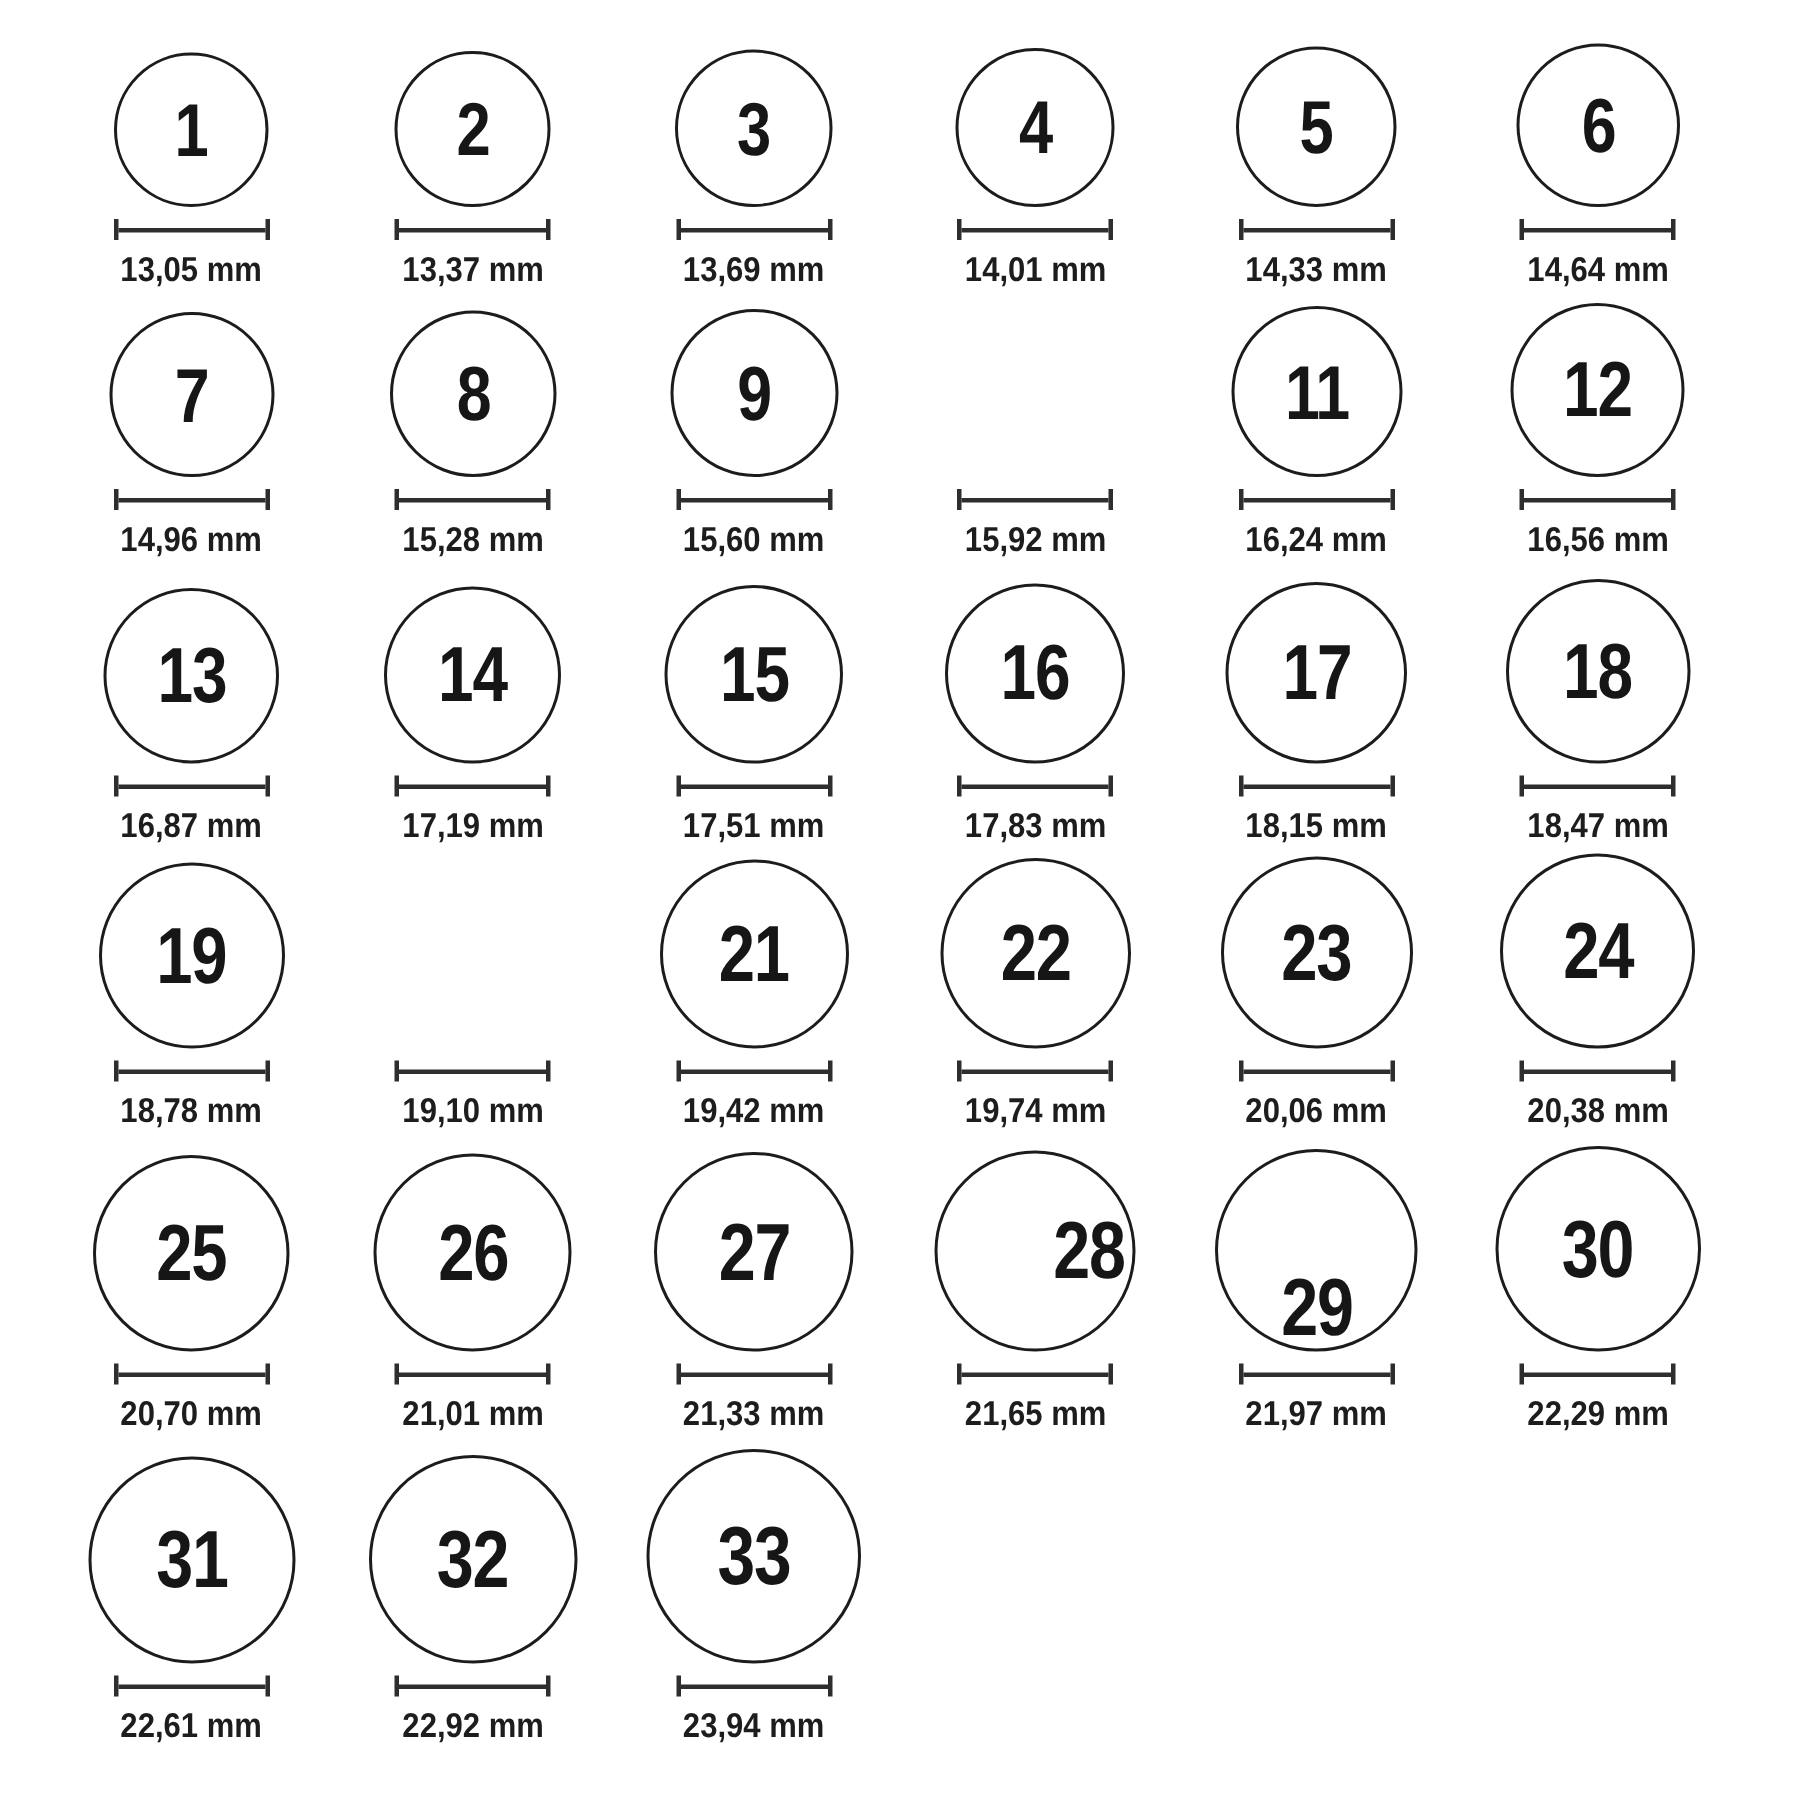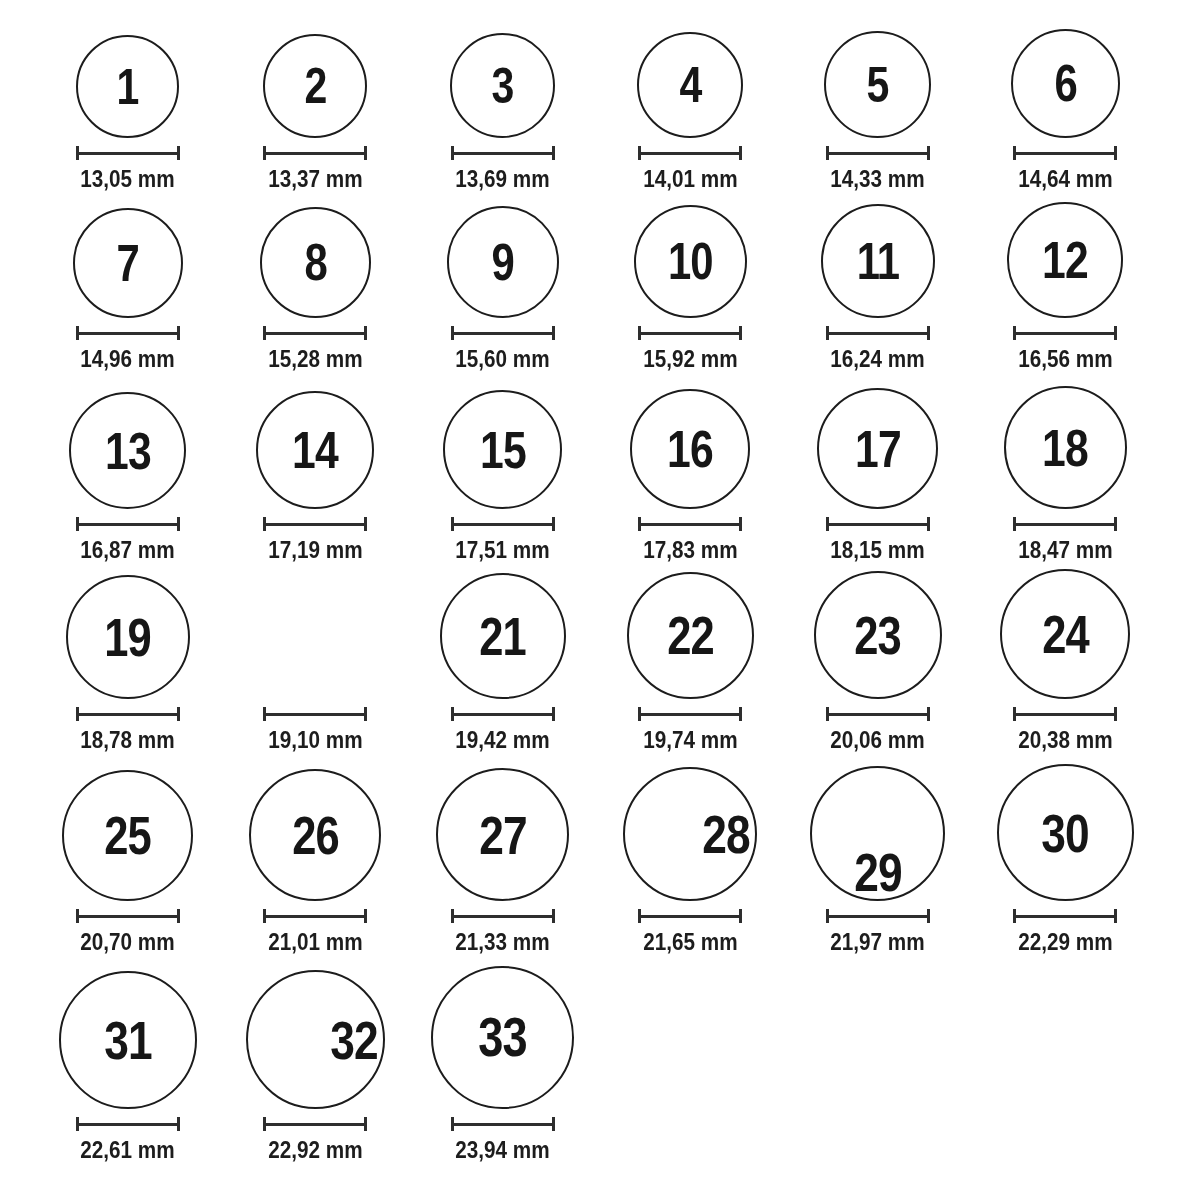--- a/index.html
+++ b/index.html
@@ -189,23 +189,20 @@
     </div>
     <div class="measure">
       <span class="tick"></span>
       <span class="bar"></span>
       <span class="tick"></span>
     </div>
     <div class="label">15,60 mm</div>
   </div>
 
   <div class="cell">
-    <div class="circle" style="width: 113px; height: 113px;">
-      <span class="num" style="font-size: 51px;">10</span>
-    </div>
     <div class="measure">
       <span class="tick"></span>
       <span class="bar"></span>
       <span class="tick"></span>
     </div>
     <div class="label">15,92 mm</div>
   </div>
 
   <div class="cell">
     <div class="circle" style="width: 114px; height: 114px;">
@@ -454,21 +451,21 @@
     </div>
     <div class="measure">
       <span class="tick"></span>
       <span class="bar"></span>
       <span class="tick"></span>
     </div>
     <div class="label">22,61 mm</div>
   </div>
 
   <div class="cell">
-    <div class="circle" style="width: 139px; height: 139px; justify-content: flex-end;">
+    <div class="circle" style="width: 139px; height: 139px;">
       <span class="num" style="font-size: 54px;">32</span>
     </div>
     <div class="measure">
       <span class="tick"></span>
       <span class="bar"></span>
       <span class="tick"></span>
     </div>
     <div class="label">22,92 mm</div>
   </div>
 

